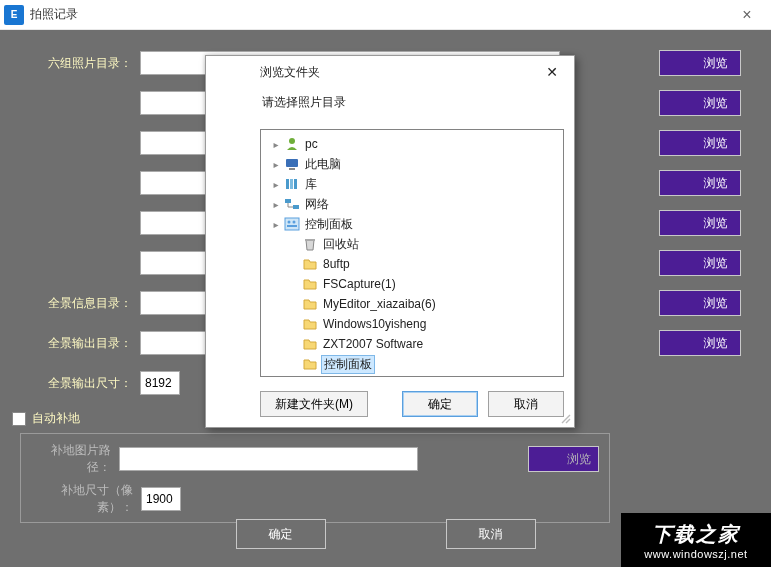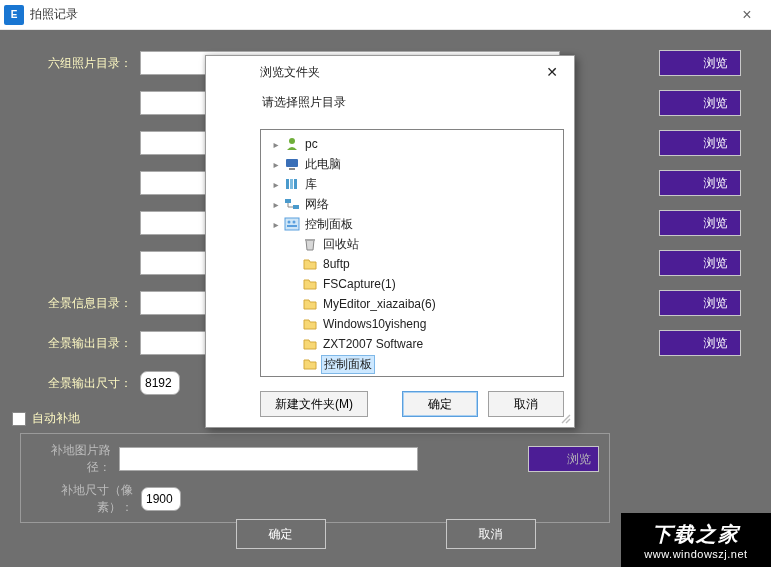--- a/index.html
+++ b/index.html
@@ -9,21 +9,21 @@
 .main-window { width: 771px; height: 567px; background: #fff; }
 .titlebar { height: 30px; background: #fff; border-bottom: 1px solid #e8e8e8; display: flex; align-items: center; padding: 0 4px; }
 .app-icon { width: 20px; height: 20px; background: #1976d2; display: inline-flex; align-items: center; justify-content: center; color: #fff; font-size: 10px; font-weight: bold; border-radius: 2px; margin-right: 6px; }
 .titlebar-title { flex: 1; color: #333; font-size: 12px; }
 .titlebar-close { width: 40px; height: 28px; display: flex; align-items: center; justify-content: center; color: #666; font-size: 16px; }
 
 .main-body { background: #6f6f6f; height: 537px; padding: 20px 30px; position: relative; }
 .row { display: flex; align-items: center; margin-bottom: 14px; height: 26px; }
 .row-label { width: 110px; text-align: right; color: #fef9c3; font-size: 12px; padding-right: 8px; }
 .row-input { width: 420px; height: 24px; background: #fff; border: 1px solid #aaa; padding: 0 4px; font-size: 12px; }
-.row-input.narrow { width: 40px; border-radius: 7px; }
+.row-input.narrow { width: 40px; }
 .browse-btn { margin-left: auto; width: 82px; height: 26px; background: #4c1d95; border: 1px solid #c8c8c8; color: #fff; font-size: 12px; display: flex; align-items: center; justify-content: center; padding-left: 31px; }
 .browse-btn.ghost { color: #b8b8b8; }
 .checkbox-row { display:flex; align-items:center; color:#fef9c3; margin: 6px 0 6px -18px;}
 .checkbox-box { width:14px; height:14px; background:#fff; border:1px solid #888; margin-right:6px;}
 .supp-group { border: 1px solid #9a9a9a; padding: 12px 10px 10px 10px; margin-left: -10px; width: 590px; }
 .supp-group .row-label { color:#bdbdbd; }
 .bottom-buttons { position:absolute; bottom:18px; left:0; right:0; display:flex; justify-content:center; gap:120px; }
 .bottom-btn { width:90px; height:30px; background:#6f6f6f; border:1px solid #c8c8c8; color:#fff; display:flex; align-items:center; justify-content:center; font-size:12px;}
 
 

